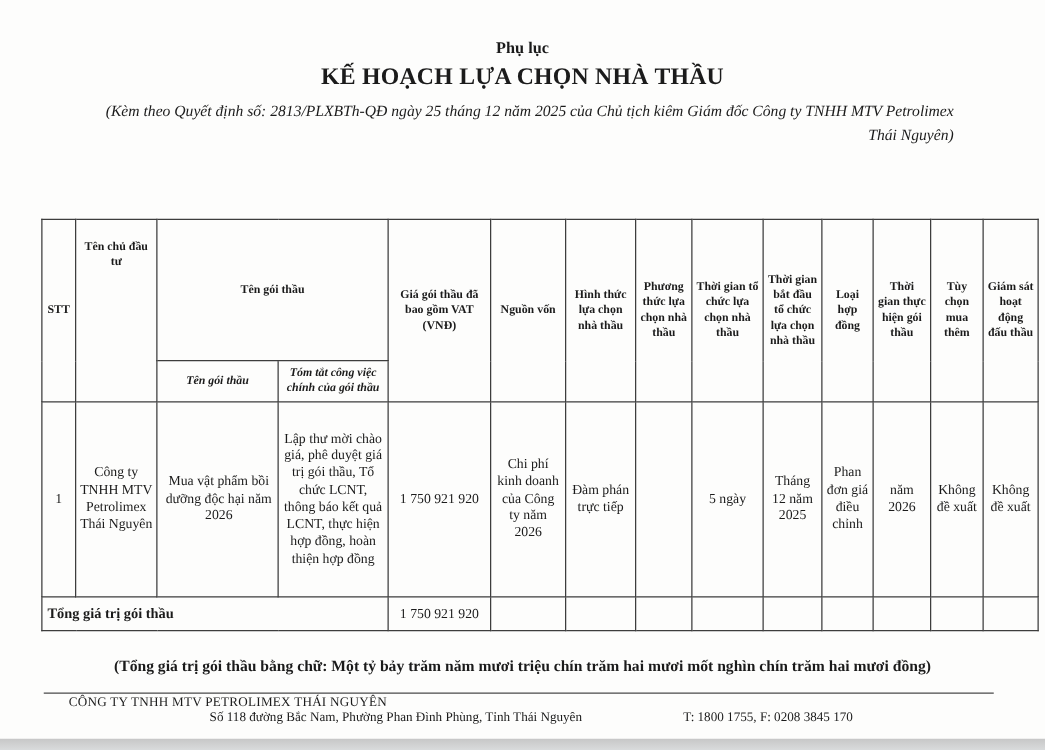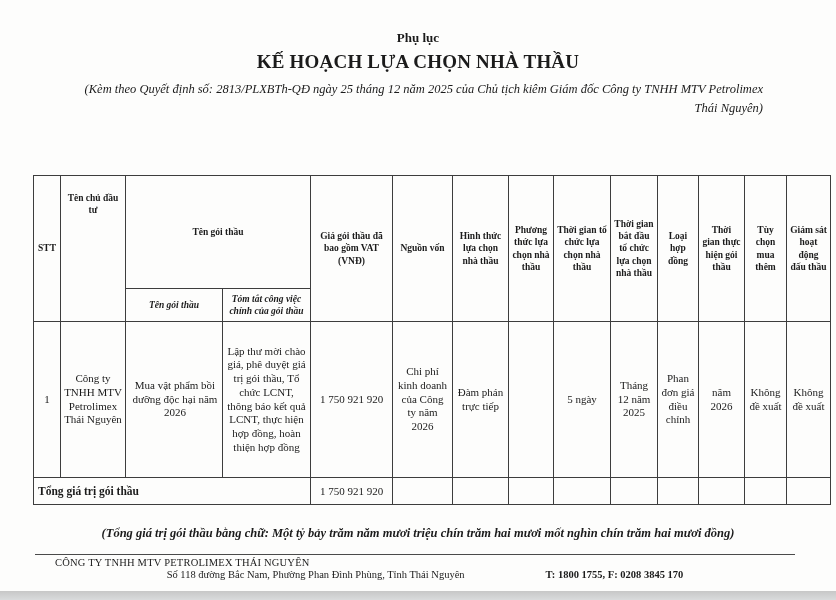--- a/index.html
+++ b/index.html
@@ -42,28 +42,28 @@
   .row-main td { height: 156px; line-height: 1.25; }
   td.cell-left { text-align: center; padding-left: 5px; }
   .row-total td { height: 27px; }
   .row-total .total-label { text-align: left; font-weight: bold; font-size: 11.5px; padding-left: 4px; }
   .h-row1 { height: 113px; }
   .h-row2 { height: 33px; }
 
   .amount-words {
     position: absolute; top: 526px; left: 0; width: 836px;
     text-align: center;
-    font-weight: bold; font-style: italic; font-size: 12.5px;
+    font-weight: bold; font-size: 12.5px;
   }
 
   .doc-footer { position: absolute; top: 554px; left: 35px; width: 760px; }
   .footer-rule { border-top: 1.5px solid #4a4a4a; margin-bottom: 2px; }
   .footer-company { font-size: 10.5px; letter-spacing: .2px; padding-left: 20px; }
   .footer-line2 { display: flex; font-size: 10.5px; padding-left: 20px; margin-top: 1px; justify-content: center; }
-  .footer-contact { margin-left: 81px; font-weight: bold; }
+  .footer-contact { margin-left: 81px; }
 
   .scan-edge {
     position: absolute; bottom: 0; left: 0; width: 836px; height: 9px;
     background: linear-gradient(#c7c7c7, #d9dbdc);
   }
 </style>
 </head>
 <body>
 
 <div class="page">

